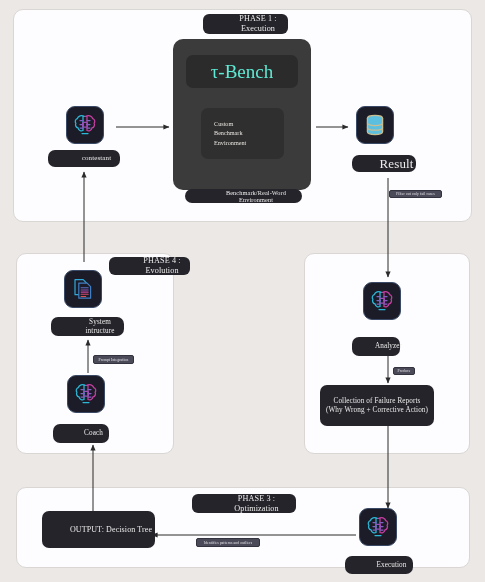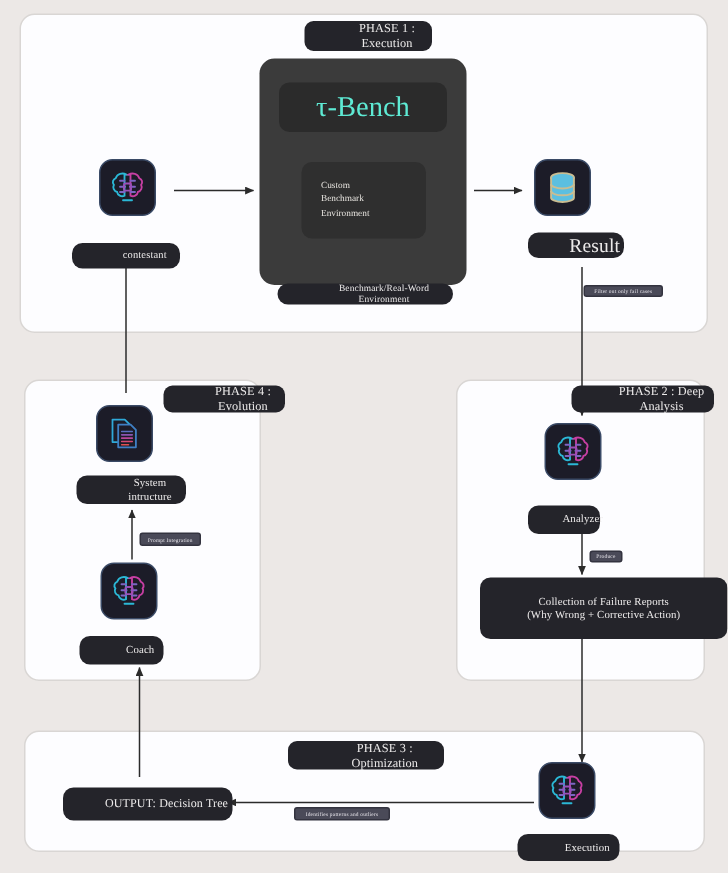--- a/index.html
+++ b/index.html
@@ -142,56 +142,55 @@
     <svg width="28" height="28" viewBox="0 0 28 28">
       <g fill="none" stroke-width="1.25" stroke-linecap="round">
         <path d="M13.2 5.4c-2.6-1.6-6.1-.5-7 2.3-1.9.7-2.6 3.1-1.3 4.6-1 1.8.1 4.2 2.1 4.6.4 2.3 2.9 3.6 5 2.6v-14z" stroke="#2bb8d6"></path>
         <path d="M14.8 5.4c2.6-1.6 6.1-.5 7 2.3 1.9.7 2.6 3.1 1.3 4.6 1 1.8-.1 4.2-2.1 4.6-.4 2.3-2.9 3.6-5 2.6v-14z" stroke="#c73fa3"></path>
         <path d="M9 9.5h3M9 13.5h3.4M9 17h3M19 9.5h-3M19 13.5h-3.4M19 17h-3" stroke="#7d64c4"></path>
       </g>
       <rect x="11.6" y="11.3" width="4.8" height="4.8" rx="1" fill="none" stroke="#9b4fb8" stroke-width="1.25"></rect>
       <path d="M11 22.5h6" stroke="#2bb8d6" stroke-width="1.25" stroke-linecap="round" fill="none"></path>
     </svg>
   </div>
-  <div class="pill" style="left:48px;top:162px;width:72px;height:17px;font-size:7px;">contestant</div>
+  <div class="pill" style="left:48px;top:150px;width:72px;height:17px;font-size:7px;">contestant</div>
 
   <div class="icon-tile" style="left:356px;top:106px;">
     <svg width="26" height="26" viewBox="0 0 26 26">
       <g stroke="#c9bd92" stroke-width="1.3" fill="#5cbfe0">
         <ellipse cx="13" cy="6.2" rx="7.6" ry="2.8"></ellipse>
         <path d="M5.4 6.2v13.6c0 1.55 3.4 2.8 7.6 2.8s7.6-1.25 7.6-2.8V6.2"></path>
       </g>
       <g stroke="#c9bd92" stroke-width="1.3" fill="none">
         <path d="M5.4 10.8c0 1.55 3.4 2.8 7.6 2.8s7.6-1.25 7.6-2.8"></path>
         <path d="M5.4 15.4c0 1.55 3.4 2.8 7.6 2.8s7.6-1.25 7.6-2.8"></path>
       </g>
     </svg>
   </div>
   <div class="pill" style="left:352px;top:155px;width:64px;height:17px;font-size:13px;">Result</div>
 
   <div class="edge-label" style="left:389px;top:190px;width:53px;height:8px;">Filter out only fail cases</div>
 
-  <div class="pill phase-pill" style="left:381px;top:257px;width:95px;height:18px;">PHASE 2 : Deep Analysis</div>
 
   <div class="icon-tile" style="left:363px;top:282px;">
     <svg width="28" height="28" viewBox="0 0 28 28">
       <g fill="none" stroke-width="1.25" stroke-linecap="round">
         <path d="M13.2 5.4c-2.6-1.6-6.1-.5-7 2.3-1.9.7-2.6 3.1-1.3 4.6-1 1.8.1 4.2 2.1 4.6.4 2.3 2.9 3.6 5 2.6v-14z" stroke="#2bb8d6"></path>
         <path d="M14.8 5.4c2.6-1.6 6.1-.5 7 2.3 1.9.7 2.6 3.1 1.3 4.6 1 1.8-.1 4.2-2.1 4.6-.4 2.3-2.9 3.6-5 2.6v-14z" stroke="#c73fa3"></path>
         <path d="M9 9.5h3M9 13.5h3.4M9 17h3M19 9.5h-3M19 13.5h-3.4M19 17h-3" stroke="#7d64c4"></path>
       </g>
       <rect x="11.6" y="11.3" width="4.8" height="4.8" rx="1" fill="none" stroke="#9b4fb8" stroke-width="1.25"></rect>
       <path d="M11 22.5h6" stroke="#2bb8d6" stroke-width="1.25" stroke-linecap="round" fill="none"></path>
     </svg>
   </div>
   <div class="pill" style="left:352px;top:337px;width:48px;height:19px;font-size:7.2px;">Analyzer</div>
 
   <div class="edge-label" style="left:393px;top:367px;width:22px;height:8px;">Produce</div>
 
-  <div class="pill" style="left:320px;top:385px;width:165px;height:41px;font-size:7.2px;padding:0 5px;">Collection of Failure Reports
+  <div class="pill" style="left:320px;top:385px;width:114px;height:41px;font-size:7.2px;padding:0 5px;">Collection of Failure Reports
 (Why Wrong + Corrective Action)</div>
 
   <div class="pill phase-pill" style="left:109px;top:257px;width:81px;height:18px;">PHASE 4 : Evolution</div>
 
   <div class="icon-tile" style="left:64px;top:270px;">
     <svg width="27" height="27" viewBox="0 0 27 27">
       <g fill="none" stroke-width="1.2" stroke-linejoin="round">
         <path d="M5.5 4.2h8.2l3.4 3.4v11.6H5.5z" stroke="#2fa9d8"></path>
         <path d="M9.3 7.6h8.3l3.5 3.5v11.6H9.3z" stroke="#3f7fc4" fill="#1c1c28"></path>
       </g>
@@ -216,21 +215,21 @@
         <path d="M9 9.5h3M9 13.5h3.4M9 17h3M19 9.5h-3M19 13.5h-3.4M19 17h-3" stroke="#7d64c4"></path>
       </g>
       <rect x="11.6" y="11.3" width="4.8" height="4.8" rx="1" fill="none" stroke="#9b4fb8" stroke-width="1.25"></rect>
       <path d="M11 22.5h6" stroke="#2bb8d6" stroke-width="1.25" stroke-linecap="round" fill="none"></path>
     </svg>
   </div>
   <div class="pill" style="left:53px;top:424px;width:56px;height:19px;font-size:7.2px;">Coach</div>
 
   <div class="pill phase-pill" style="left:192px;top:494px;width:104px;height:19px;">PHASE 3 : Optimization</div>
 
-  <div class="pill" style="left:42px;top:511px;width:113px;height:22px;font-size:8px;margin-top:14px;">OUTPUT: Decision Tree</div>
+  <div class="pill" style="left:42px;top:511px;width:113px;height:37px;font-size:8px;">OUTPUT: Decision Tree</div>
 
   <div class="edge-label" style="left:196px;top:538px;width:64px;height:9px;">Identifies patterns and outliers</div>
 
   <div class="icon-tile" style="left:359px;top:508px;">
     <svg width="28" height="28" viewBox="0 0 28 28">
       <g fill="none" stroke-width="1.25" stroke-linecap="round">
         <path d="M13.2 5.4c-2.6-1.6-6.1-.5-7 2.3-1.9.7-2.6 3.1-1.3 4.6-1 1.8.1 4.2 2.1 4.6.4 2.3 2.9 3.6 5 2.6v-14z" stroke="#2bb8d6"></path>
         <path d="M14.8 5.4c2.6-1.6 6.1-.5 7 2.3 1.9.7 2.6 3.1 1.3 4.6 1 1.8-.1 4.2-2.1 4.6-.4 2.3-2.9 3.6-5 2.6v-14z" stroke="#c73fa3"></path>
         <path d="M9 9.5h3M9 13.5h3.4M9 17h3M19 9.5h-3M19 13.5h-3.4M19 17h-3" stroke="#7d64c4"></path>
       </g>

